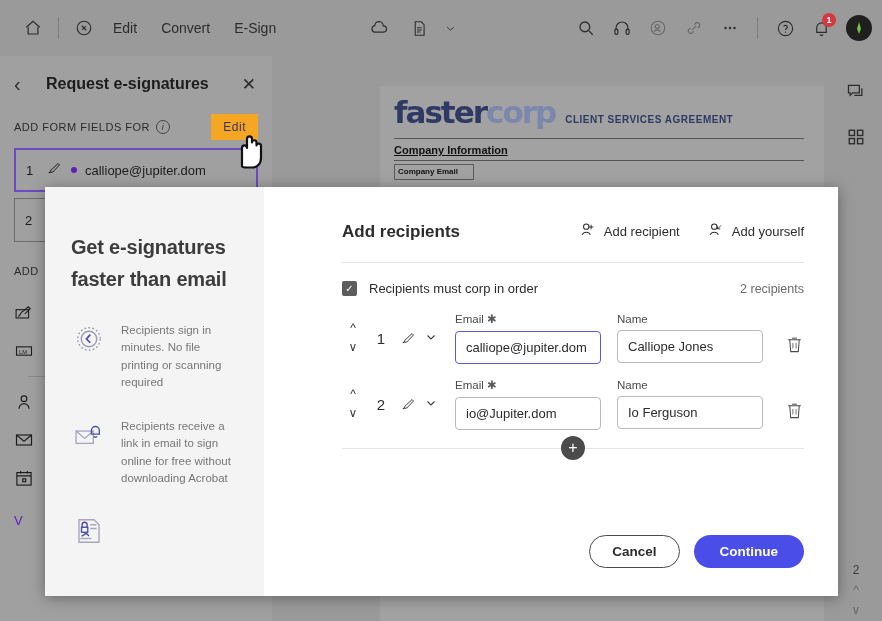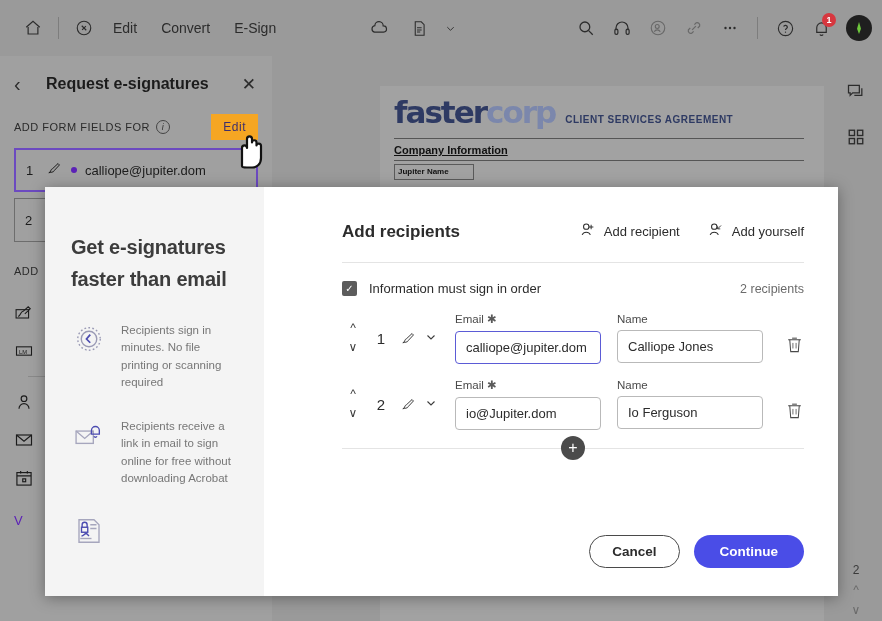--- a/index.html
+++ b/index.html
@@ -364,21 +364,21 @@
 
   <div class="docarea">
     <div class="page">
       <div class="doc-logo-wrap">
         <span class="doc-logo"><span>faster</span><span class="pale">corp</span></span>
         <span class="doc-agr">CLIENT SERVICES AGREEMENT</span>
       </div>
       <div class="doc-rule"></div>
       <div class="doc-ci">Company Information</div>
       <div class="doc-rule2"></div>
-      <div class="doc-cell">Jupiter Name</div>
+      <div class="doc-cell">Company Email</div>
 
     </div>
     <div class="vscroll">
       <div class="arrow-up">▲</div>
       <div class="thumb"></div>
     </div>
   </div>
 
   <div class="rightrail">
     <div class="rr-icon">
@@ -468,21 +468,21 @@
             </span>
             <span>Add yourself</span>
           </div>
         </div>
       </div>
 
       <div class="mr-divider"></div>
 
       <div class="mr-optrow">
         <div class="chk">✓</div>
-        <div class="chk-label">Information must sign in order</div>
+        <div class="chk-label">Recipients must corp in order</div>
         <div class="mr-count">2 recipients</div>
       </div>
 
       <div class="rrow">
         <div class="spin">
           <span>^</span>
           <span style="margin-top:8px">∨</span>
         </div>
         <div class="rrow-num">1</div>
         <div class="rrow-pen">

